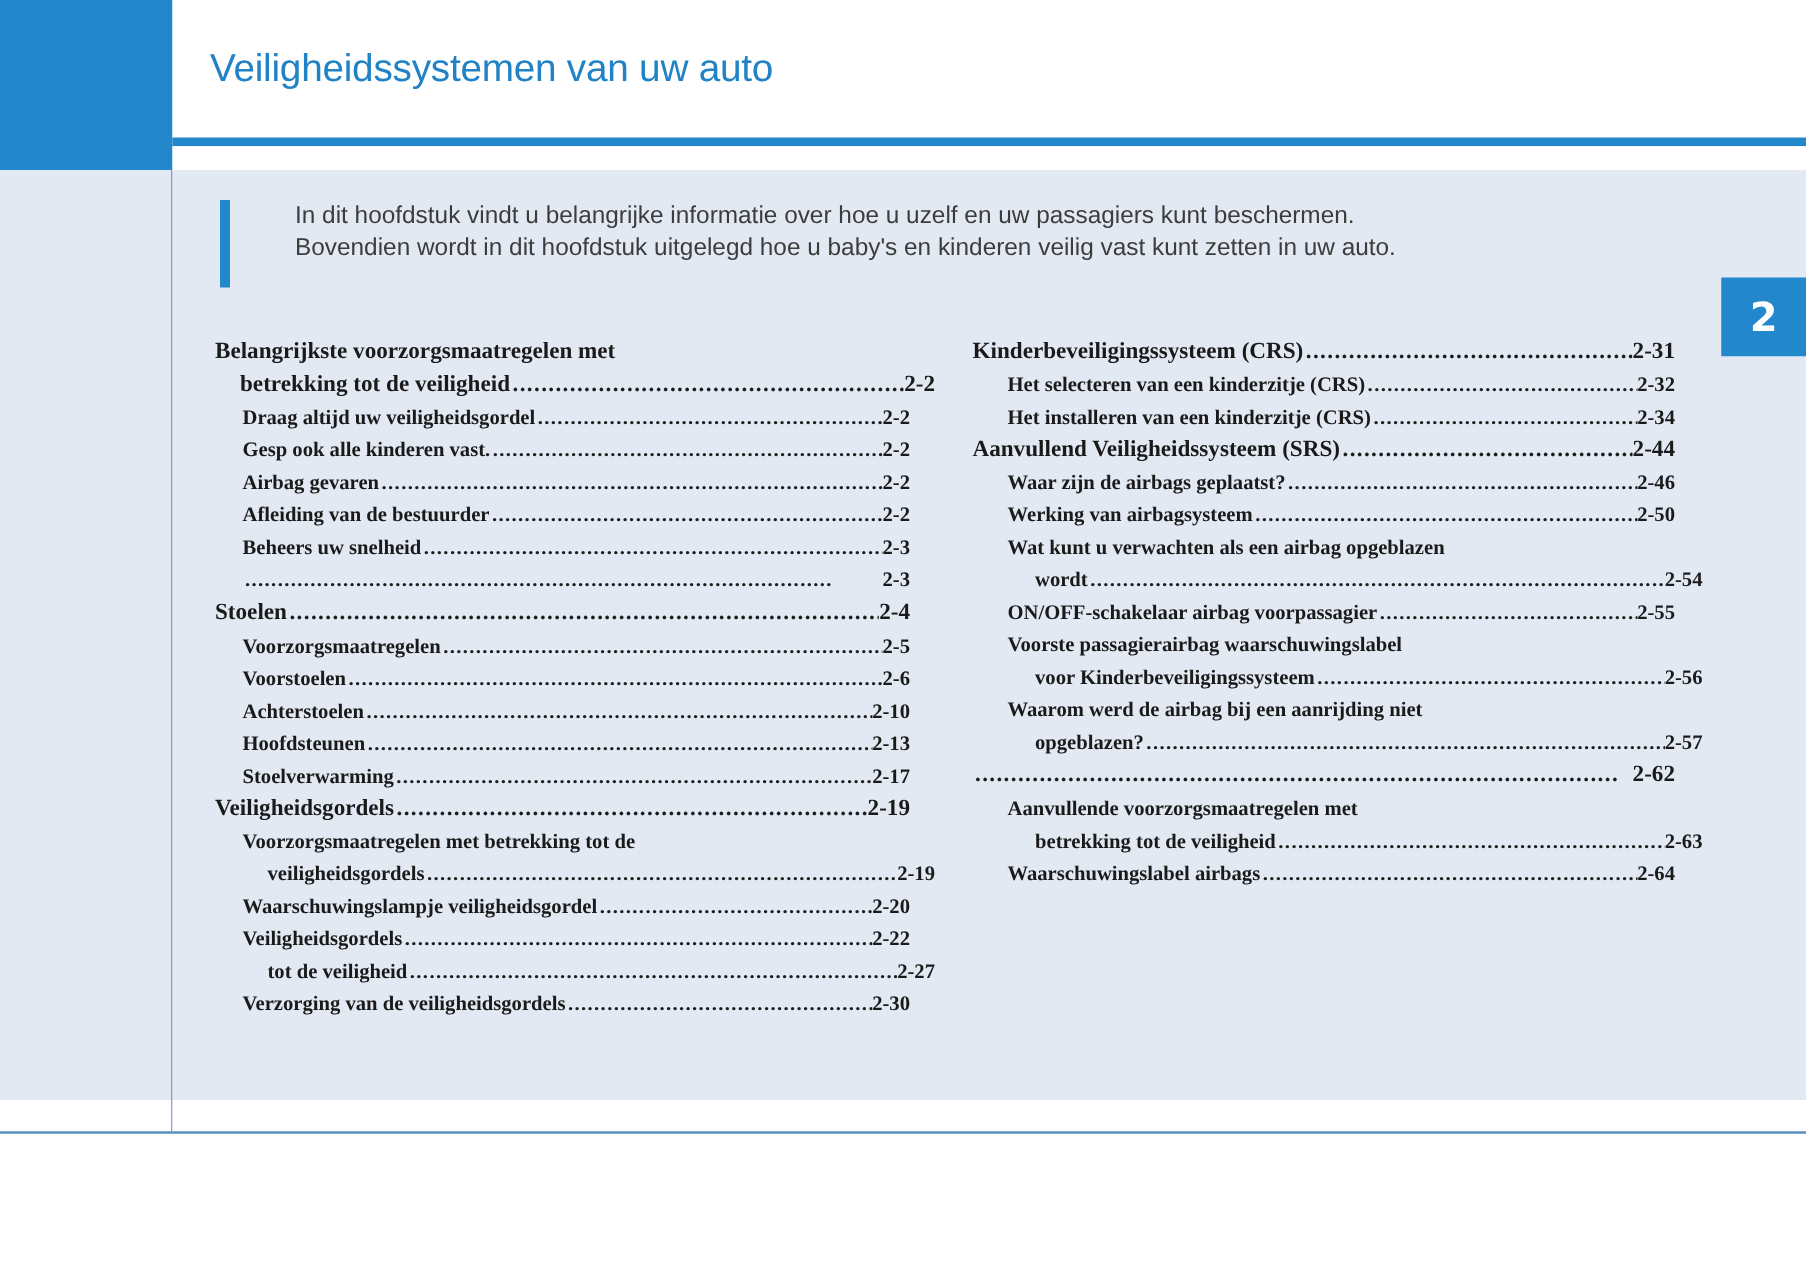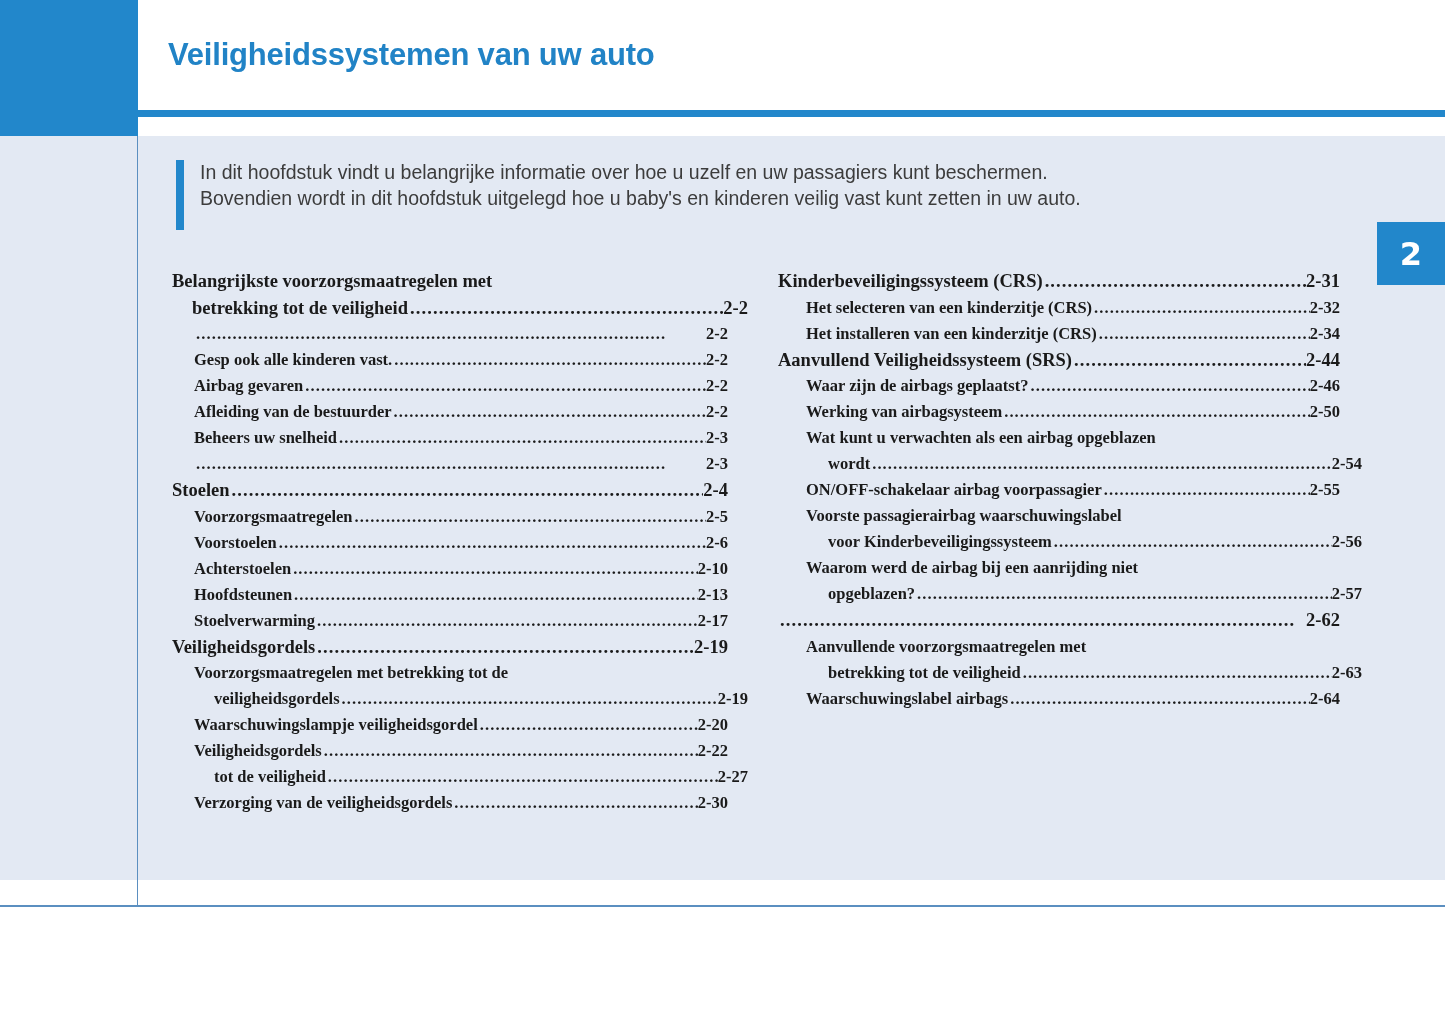--- a/index.html
+++ b/index.html
@@ -40,21 +40,21 @@
     width: 1307px;
     height: 110px;
     background: #ffffff;
   }
   .header-title {
     position: absolute;
     left: 30px;
     top: 55px;
     transform: translateY(-50%);
     font-size: 31px;
-    font-weight: bold;
+    font-weight: normal;
     color: #2183c6;
     letter-spacing: -0.2px;
     white-space: nowrap;
   }
 
   
   .header-rule {
     position: absolute;
     left: 138px;
     top: 110px;
@@ -155,21 +155,21 @@
     background: #2287cb;
     flex: 0 0 8px;
     margin-right: 16px;
   }
   .intro-text {
     font-size: 19.5px;
     line-height: 25.5px;
     color: #3c3c3c;
     font-family: "Liberation Sans", sans-serif;
   }
-  .intro-text div { white-space: nowrap; }
+  .intro-text div { white-space: nowrap; margin-left: 36px; }
 
   
   .toc {
     position: absolute;
     left: 138px;
     top: 268px;
     width: 1240px;
     height: 600px;
   }
   .col {
@@ -260,20 +260,21 @@
         <div class="entry level1">
           <div class="wrapline">Belangrijkste voorzorgsmaatregelen met</div>
           <div class="row cont">
             <span class="label">betrekking tot de veiligheid</span>
             <span class="leader"> ..........................................................................................</span>
             <span class="pageno">2-2</span>
           </div>
         </div>
         <div class="entry level2">
           <div class="row">
+            <span class="label">Draag altijd uw veiligheidsgordel</span>
             <span class="leader"> ..........................................................................................</span>
             <span class="pageno">2-2</span>
           </div>
         </div>
         <div class="entry level2">
           <div class="row">
             <span class="label">Gesp ook alle kinderen vast.</span>
             <span class="leader"> ..........................................................................................</span>
             <span class="pageno">2-2</span>
           </div>

